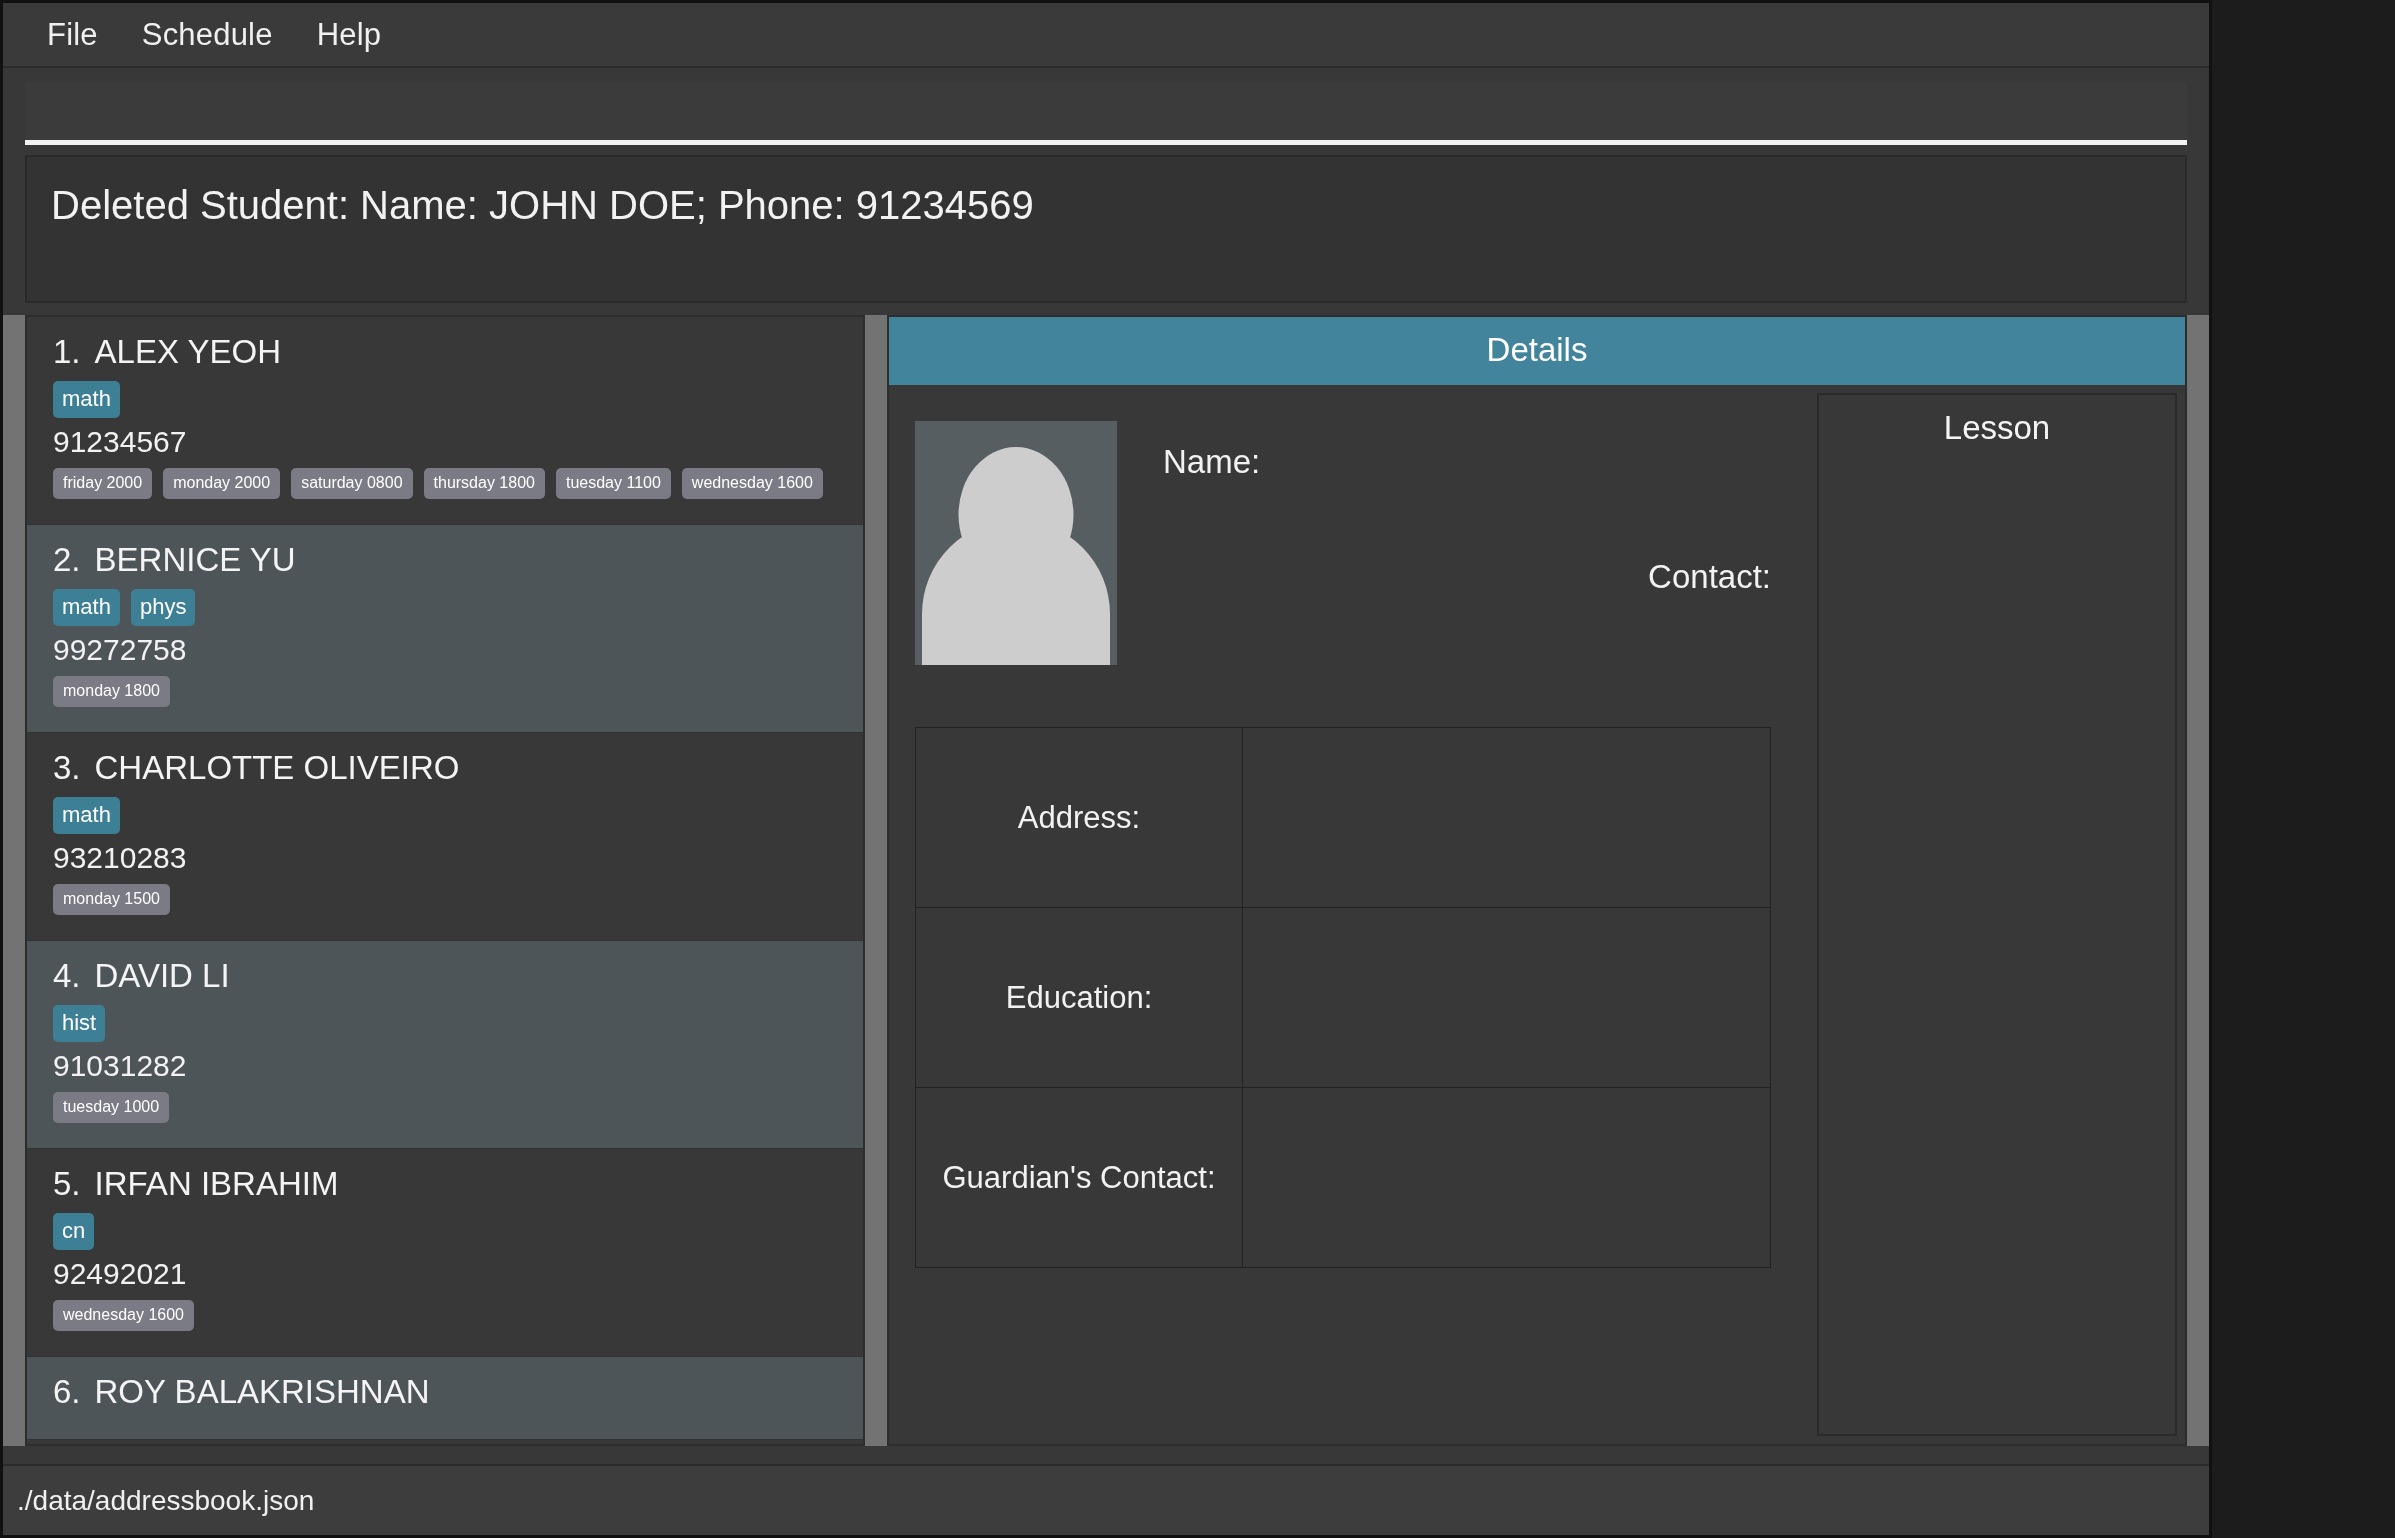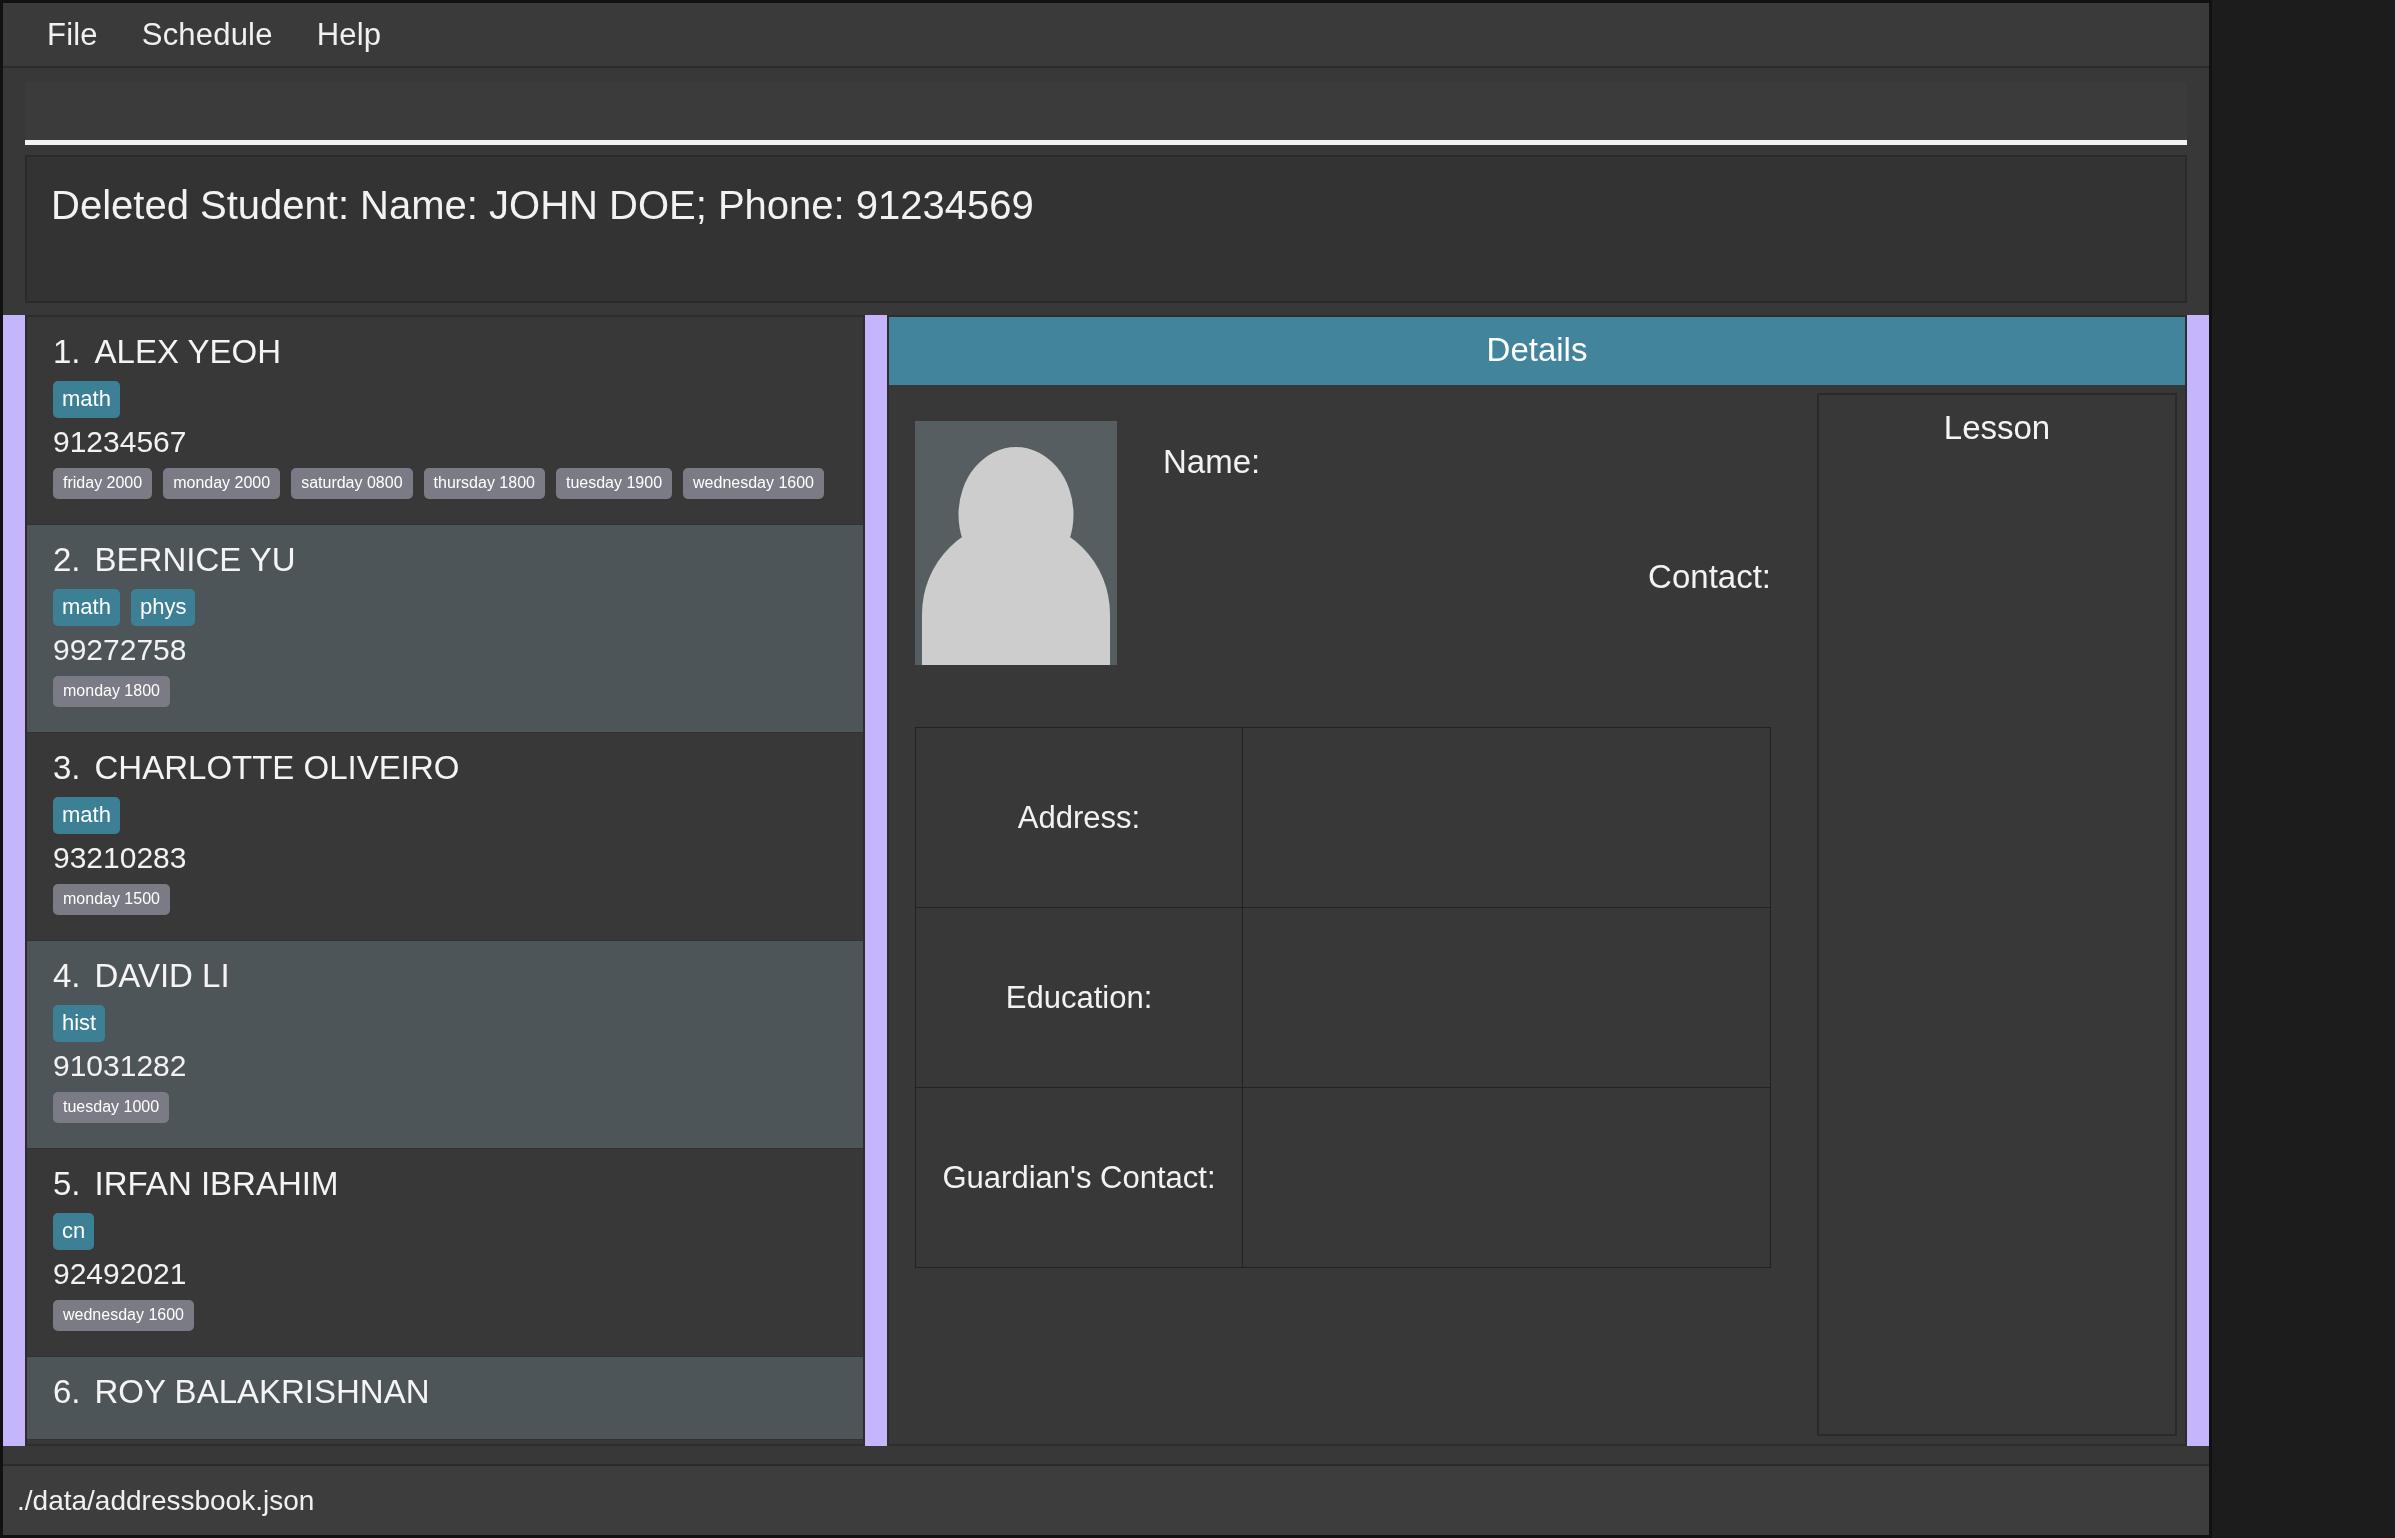--- a/index.html
+++ b/index.html
@@ -12,21 +12,21 @@
     height: 1538px;
     font-family: "Liberation Sans", sans-serif;
     color: #e8e8e8;
     overflow: hidden;
   }
 
   #app {
     position: relative;
     width: 2212px;
     height: 1538px;
-    background: #c4b5fd;
+    background: #737373;
     border: 3px solid #111111;
     box-sizing: border-box;
     display: flex;
     flex-direction: column;
   }
 
   
   .menu-bar {
     height: 65px;
     min-height: 65px;
@@ -319,21 +319,21 @@
         </div>
         <div class="tag-row">
           <span class="subject-tag">math</span>
         </div>
         <div class="phone-line">91234567</div>
         <div class="tag-row">
           <span class="schedule-tag">friday 2000</span>
           <span class="schedule-tag">monday 2000</span>
           <span class="schedule-tag">saturday 0800</span>
           <span class="schedule-tag">thursday 1800</span>
-          <span class="schedule-tag">tuesday 1900</span>
+          <span class="schedule-tag">tuesday 1100</span>
           <span class="schedule-tag">wednesday 1600</span>
         </div>
       </div>
 
       <div class="student-card even">
         <div class="card-title">
           <span class="card-index">2.</span><span>BERNICE YU</span>
         </div>
         <div class="tag-row">
           <span class="subject-tag">math</span>

